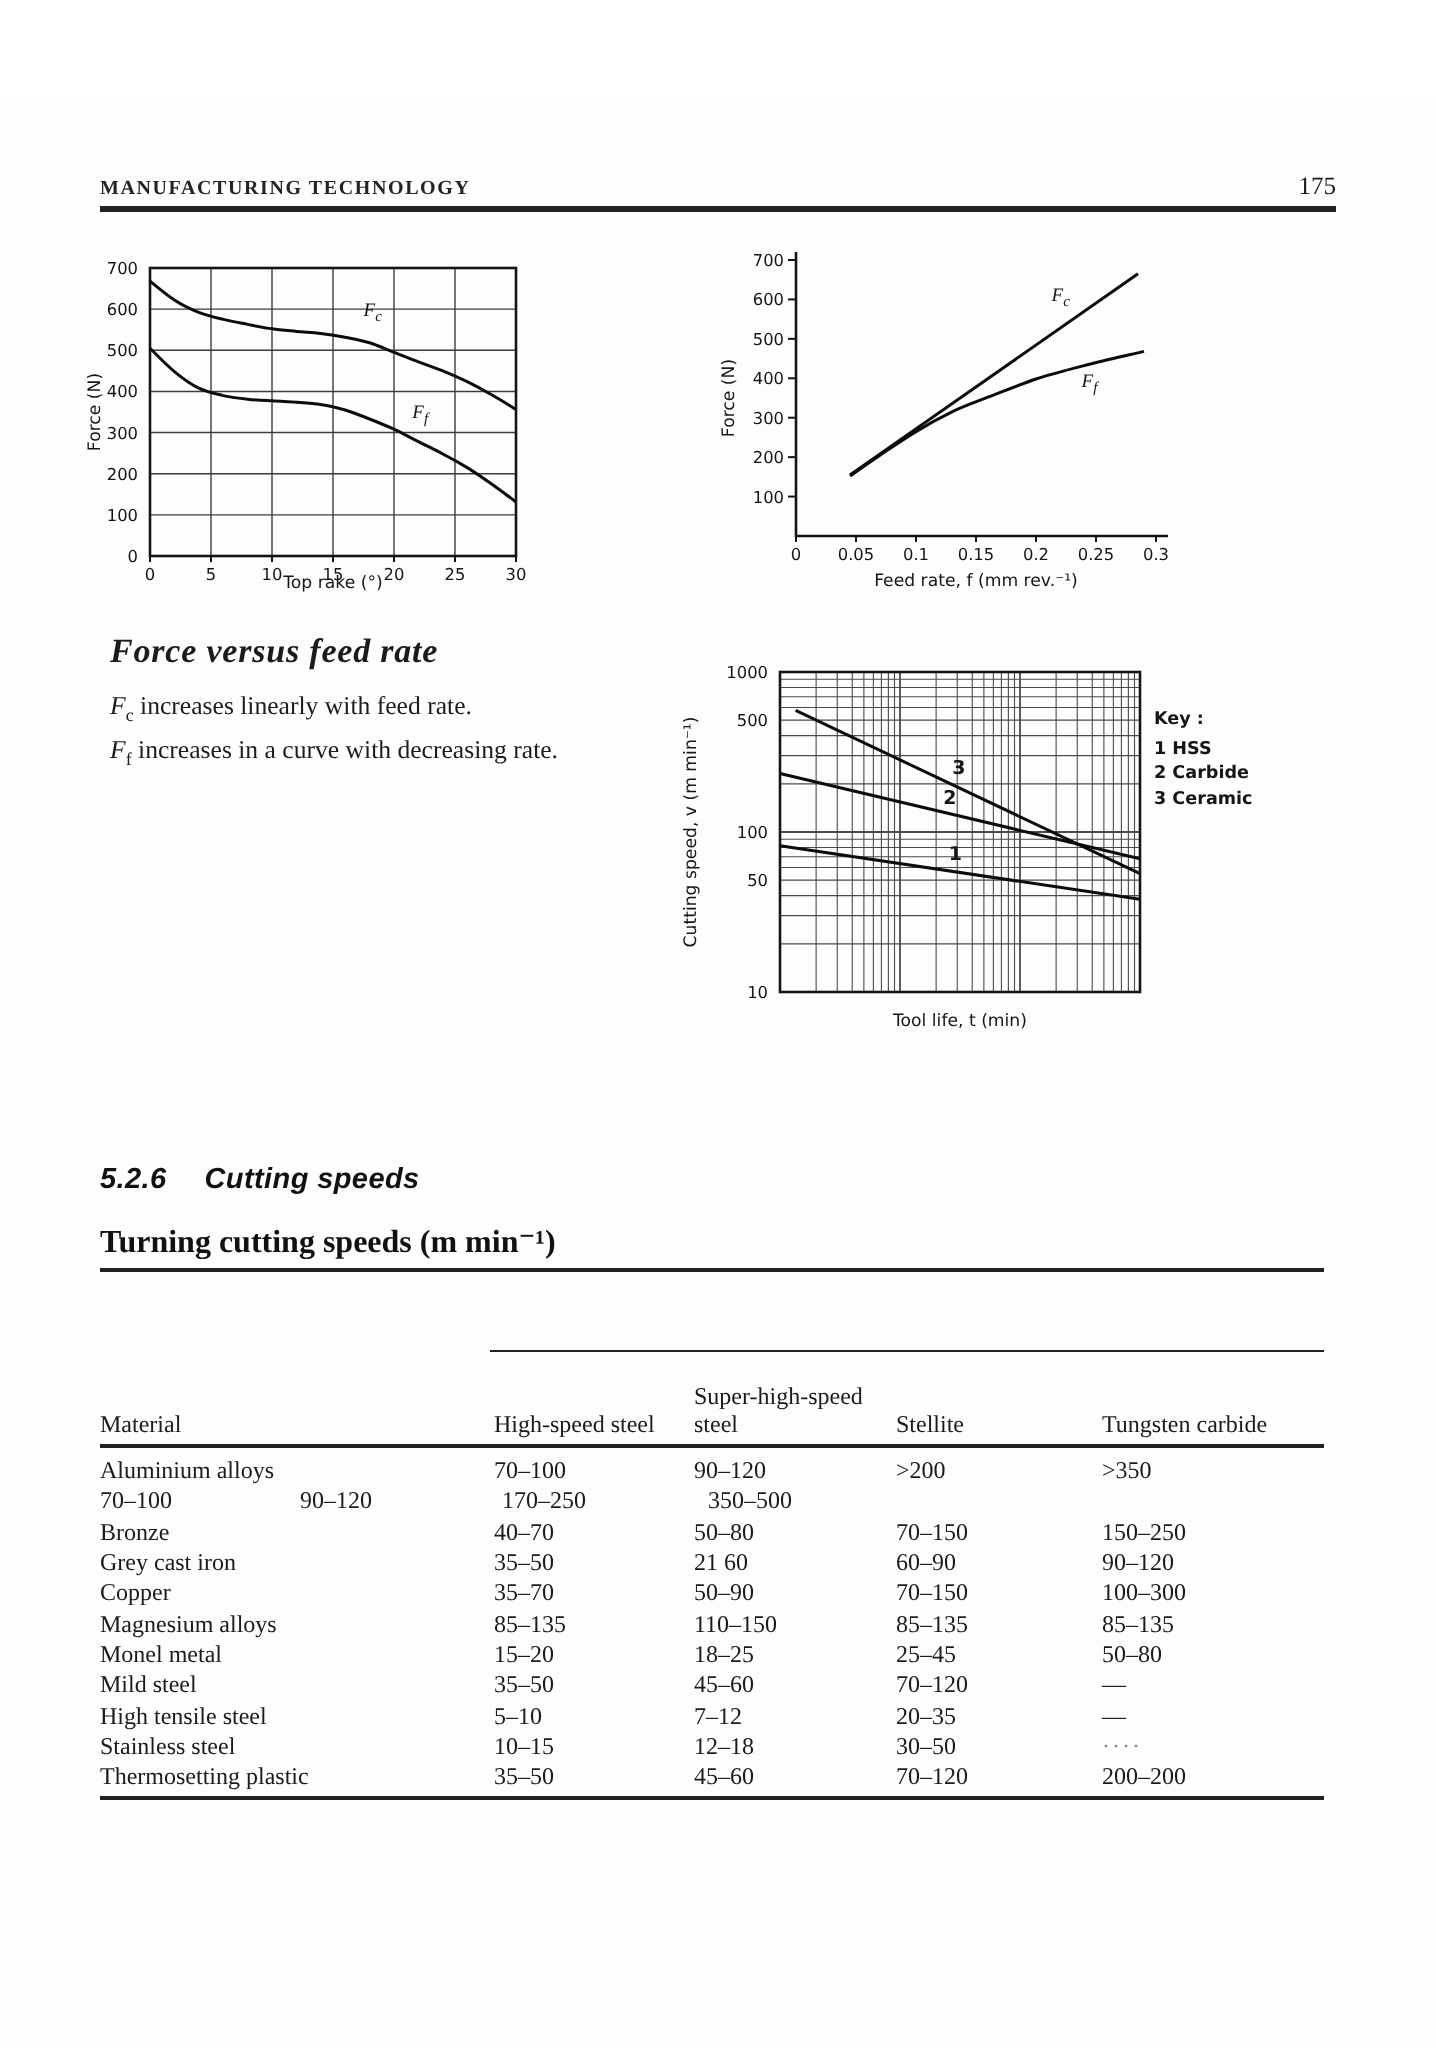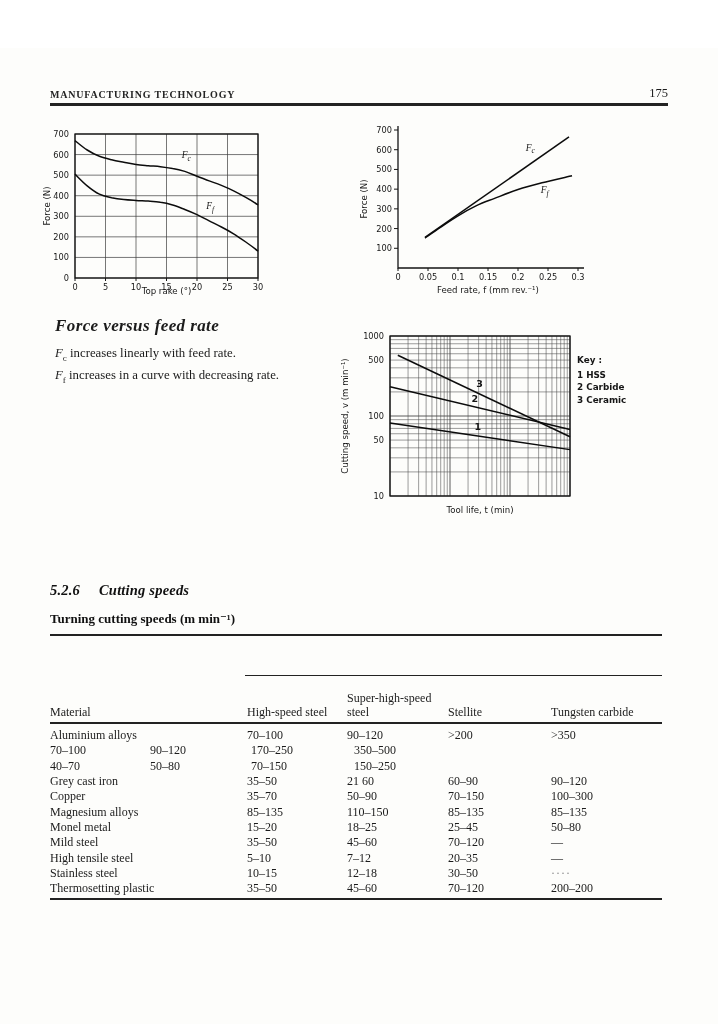--- a/index.html
+++ b/index.html
@@ -20,25 +20,25 @@
   .key{position:absolute;left:577px;top:306px;font-family:"DejaVu Sans","Liberation Sans",sans-serif;
        font-size:8.8px;font-weight:600;line-height:12.5px;color:#161616;}
   .key .kt{margin-bottom:2px;}
   
   .cap-title{position:absolute;left:55px;top:268px;font-size:17px;font-style:italic;
              font-weight:600;letter-spacing:0.4px;}
   .cap-lines{position:absolute;left:55px;top:297px;font-size:12.8px;line-height:17px;}
   .cap-lines .sym{font-style:italic;}
   .cap-lines sub{font-size:9px;}
   
-  .sec{position:absolute;left:50px;top:534px;margin:0;font-family:Liberation Serif, serif;
+  .sec{position:absolute;left:50px;top:534px;margin:0;font-family:Liberation Sans, sans-serif;
        font-size:14.5px;font-weight:bold;font-style:italic;letter-spacing:0.2px;color:#111;}
   .sec .sec-t{margin-left:19px;}
   
-  .tbl-title{position:absolute;left:50px;top:563px;font-size:13px;font-weight:bold;color:#111;}
+  .tbl-title{position:absolute;left:50px;top:563px;font-size:16px;font-weight:bold;color:#111;}
   .tbl{position:absolute;left:50px;top:584px;width:612px;height:278px;font-size:12px;}
   .tbl .rule{position:absolute;background:#222;}
   .rule-top{left:0;top:2px;width:612px;height:2px;}
   .rule-mid{left:195px;top:43px;width:417px;height:1.3px;}
   .rule-head{left:0;top:90px;width:612px;height:1.8px;}
   .rule-bot{left:0;top:266px;width:612px;height:2px;}
   .group-h{position:absolute;left:195px;top:16px;width:417px;text-align:center;font-size:12.5px;}
   .thead{position:absolute;left:0;top:50px;width:612px;height:37px;display:flex;align-items:flex-end;
          line-height:13.5px;}
   .thead .hc{display:block;}
@@ -253,20 +253,21 @@
           <span class="tcell c3">&gt;200</span>
           <span class="tcell c4">&gt;350</span>
         </div>
         <div class="trow">
           <span class="tcell c1">70–100</span>
           <span class="tcell c2">90–120</span>
           <span class="tcell c3">170–250</span>
           <span class="tcell c4">350–500</span>
         </div>
         <div class="trow">
+          <span class="tcell c0">Bronze</span>
           <span class="tcell c1">40–70</span>
           <span class="tcell c2">50–80</span>
           <span class="tcell c3">70–150</span>
           <span class="tcell c4">150–250</span>
         </div>
         <div class="trow">
           <span class="tcell c0">Grey cast iron</span>
           <span class="tcell c1">35–50</span>
           <span class="tcell c2">21 60</span>
           <span class="tcell c3">60–90</span>

